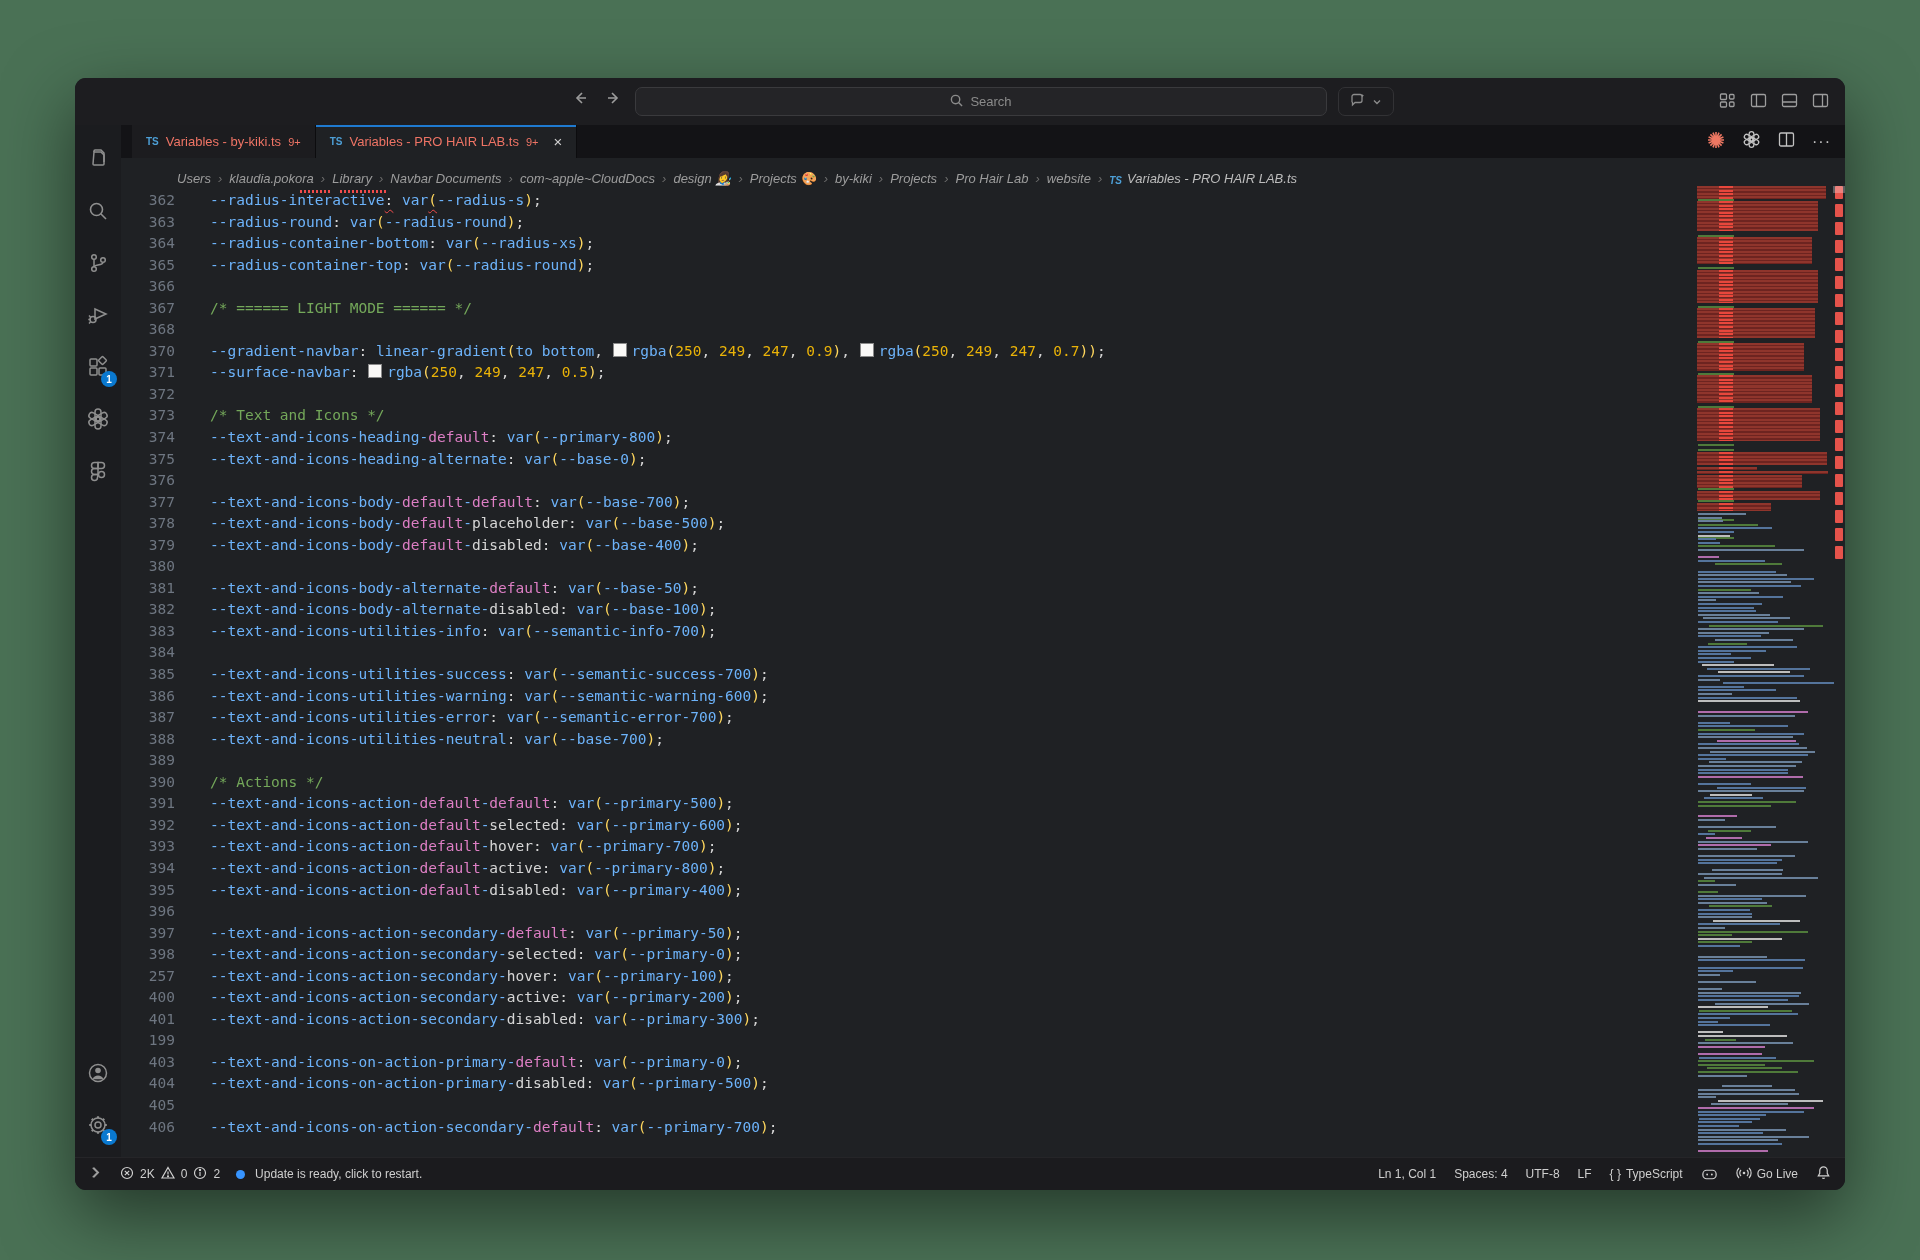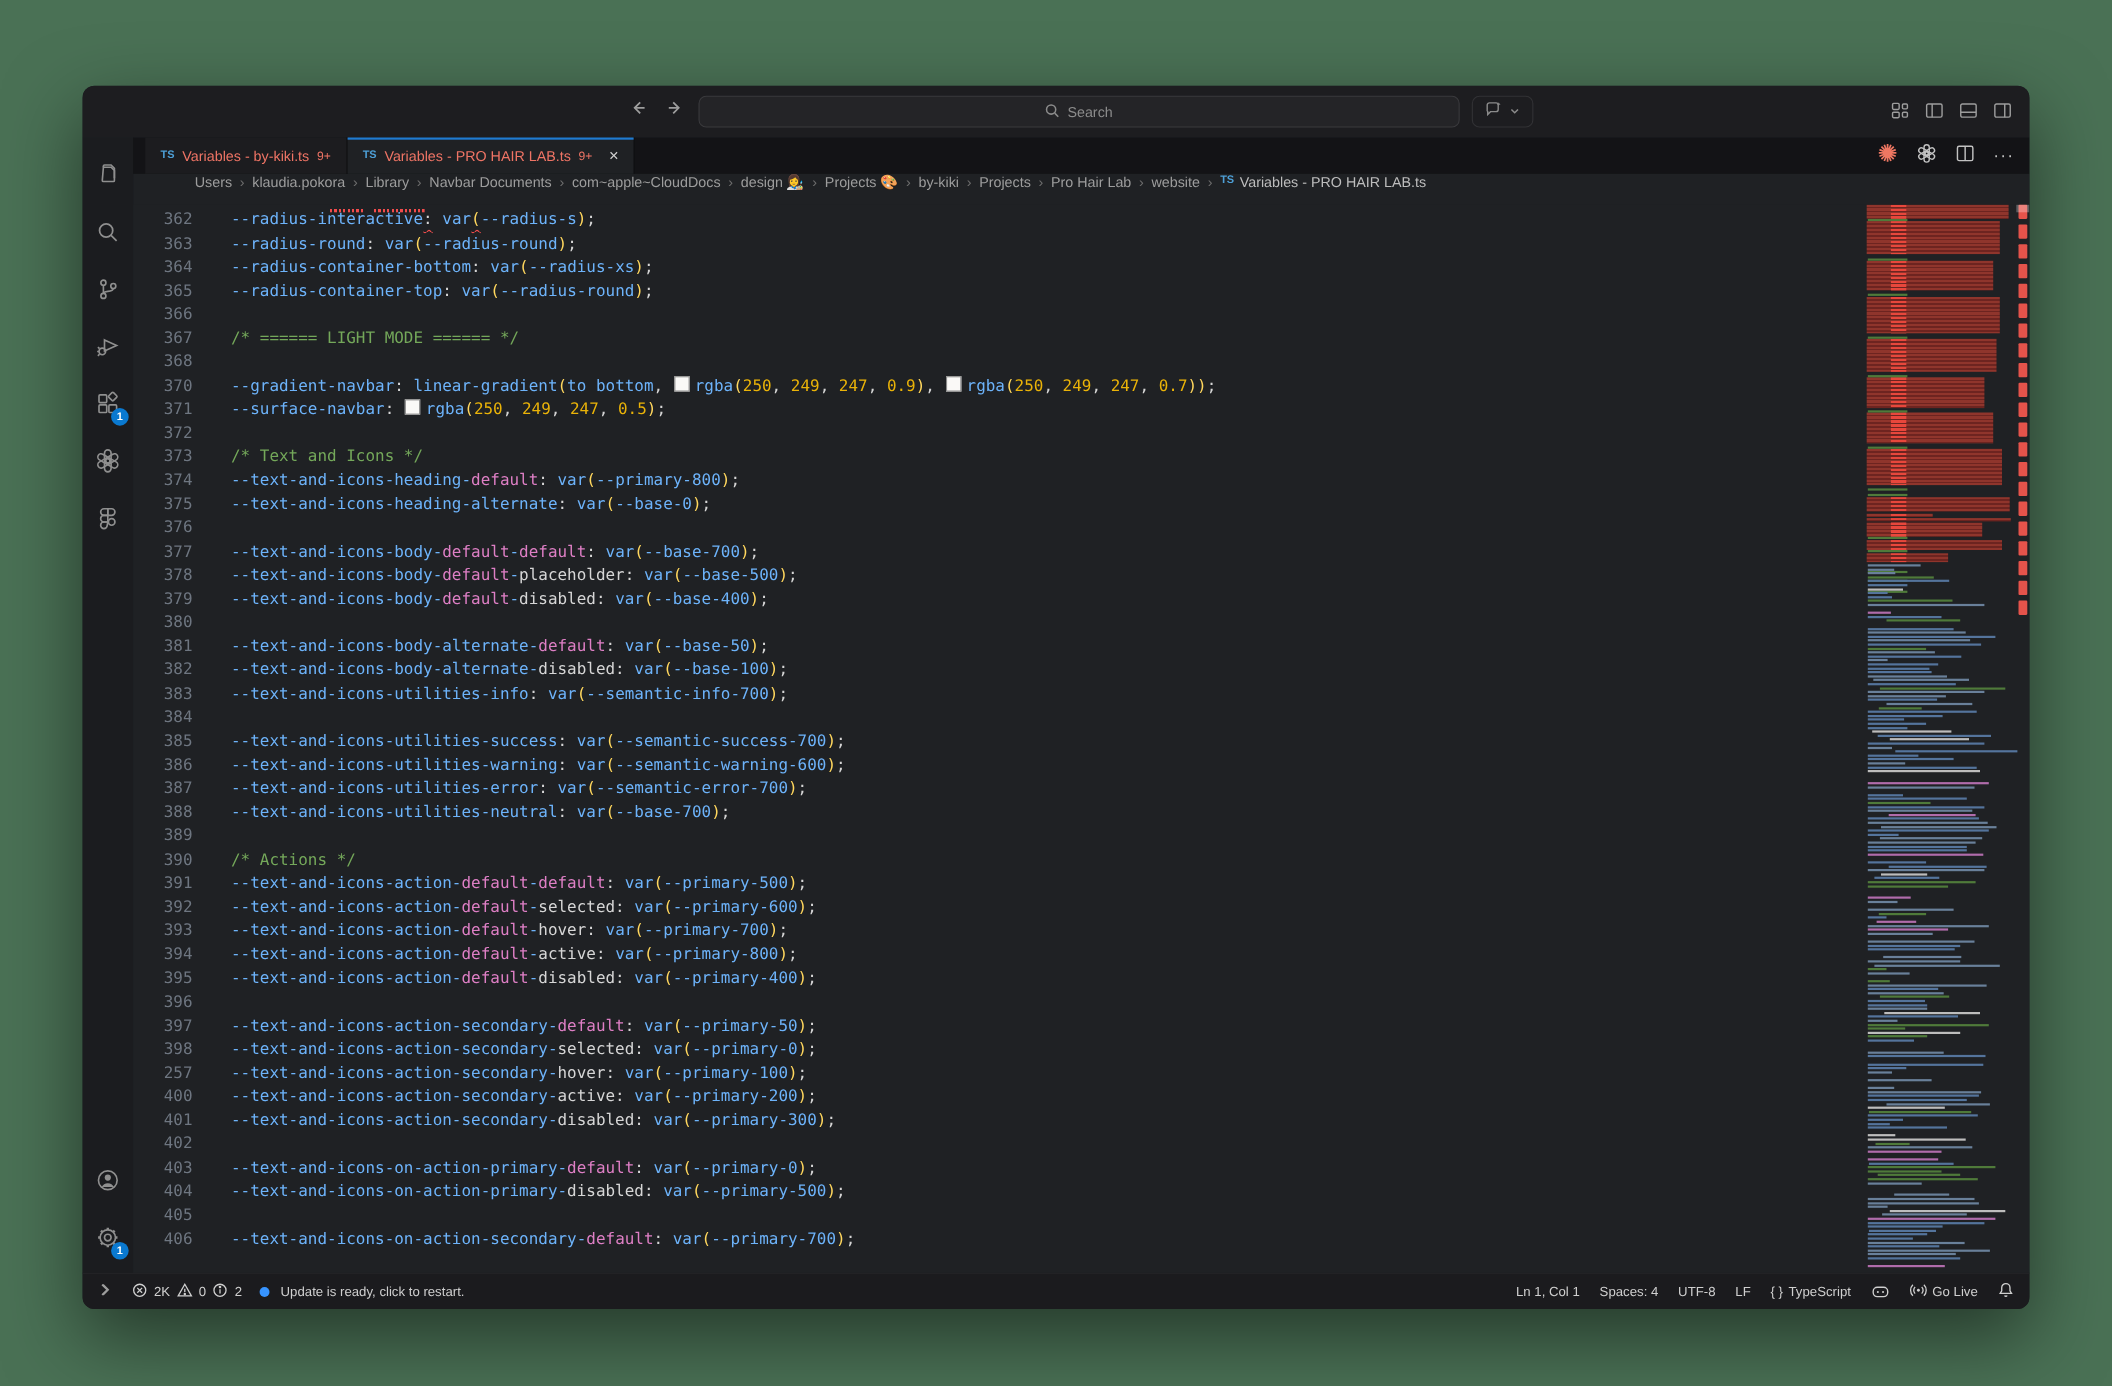--- a/index.html
+++ b/index.html
@@ -23,21 +23,21 @@
   .tabstrip{height:33px;background:#131316;display:flex;flex:none;position:relative;padding-left:11px;}
   .tab{display:flex;align-items:center;padding:0 14px;gap:7px;font-size:13px;position:relative;border-right:1px solid #0c0c0e;}
   .tab.inactive{background:#1c1c1f;color:#ef7465;}
   .tab.active{background:#1f2124;color:#ef7465;}
   .tab.active::before{content:"";position:absolute;left:0;top:0;right:0;height:2px;background:#1f7ad0;}
   .ts-ico{color:#4d9fd6;font-weight:bold;font-size:10px;letter-spacing:0;}
   .tbadge{font-size:11px;}
   .tab-close{color:#d2d2d2;font-size:15px;margin-left:8px;}
   .strip-icons{position:absolute;right:14px;top:0;height:33px;display:flex;align-items:center;gap:17px;color:#c2c2c2;}
   
-  .breadcrumbs{height:28px;background:#1f2124;display:flex;align-items:flex-start;padding-left:56px;font-size:13px;color:#9d9d9d;flex:none;white-space:nowrap;overflow:hidden;}
+  .breadcrumbs{height:28px;background:#1f2124;display:flex;align-items:flex-end;padding-left:56px;font-size:13px;color:#9d9d9d;flex:none;white-space:nowrap;overflow:hidden;font-style:italic;}
   .bc-sep{color:#6d6d6d;margin:0 7px;font-size:13px;}
   .bc-last{color:#bdbdbd;}
   .breadcrumbs .ts-ico{margin-right:5px;}
   
   .editor{flex:1;position:relative;background:#1f2124;min-height:0;overflow:hidden;}
   .codewrap{position:absolute;left:0;top:4px;right:160px;bottom:0;font-family:"DejaVu Sans Mono","Liberation Mono",monospace;font-size:14.5px;}
   .line{display:flex;height:21.55px;line-height:21.55px;white-space:pre;}
   .ln{width:54px;text-align:right;color:#6e7681;flex:none;}
   .lc{margin-left:35px;}
   .c-b{color:#6db3fa;} .c-k{color:#de7fc5;} .c-w{color:#d6d6d6;} .c-g{color:#ffd75e;} .c-n{color:#eab308;} .c-c{color:#74a85a;}
@@ -308,21 +308,21 @@
             <div class="line"><span class="ln">392</span><span class="lc"><span class="c-b">--text-and-icons-action-</span><span class="c-k">default</span><span class="c-b">-</span><span class="c-w">selected</span><span class="c-w">: </span><span class="c-b">var</span><span class="c-g">(</span><span class="c-b">--primary-600</span><span class="c-g">)</span><span class="c-w">;</span></span></div>
             <div class="line"><span class="ln">393</span><span class="lc"><span class="c-b">--text-and-icons-action-</span><span class="c-k">default</span><span class="c-b">-</span><span class="c-w">hover</span><span class="c-w">: </span><span class="c-b">var</span><span class="c-g">(</span><span class="c-b">--primary-700</span><span class="c-g">)</span><span class="c-w">;</span></span></div>
             <div class="line"><span class="ln">394</span><span class="lc"><span class="c-b">--text-and-icons-action-</span><span class="c-k">default</span><span class="c-b">-</span><span class="c-w">active</span><span class="c-w">: </span><span class="c-b">var</span><span class="c-g">(</span><span class="c-b">--primary-800</span><span class="c-g">)</span><span class="c-w">;</span></span></div>
             <div class="line"><span class="ln">395</span><span class="lc"><span class="c-b">--text-and-icons-action-</span><span class="c-k">default</span><span class="c-b">-</span><span class="c-w">disabled</span><span class="c-w">: </span><span class="c-b">var</span><span class="c-g">(</span><span class="c-b">--primary-400</span><span class="c-g">)</span><span class="c-w">;</span></span></div>
             <div class="line"><span class="ln">396</span><span class="lc"></span></div>
             <div class="line"><span class="ln">397</span><span class="lc"><span class="c-b">--text-and-icons-action-secondary-</span><span class="c-k">default</span><span class="c-w">: </span><span class="c-b">var</span><span class="c-g">(</span><span class="c-b">--primary-50</span><span class="c-g">)</span><span class="c-w">;</span></span></div>
             <div class="line"><span class="ln">398</span><span class="lc"><span class="c-b">--text-and-icons-action-secondary-</span><span class="c-w">selected</span><span class="c-w">: </span><span class="c-b">var</span><span class="c-g">(</span><span class="c-b">--primary-0</span><span class="c-g">)</span><span class="c-w">;</span></span></div>
             <div class="line"><span class="ln">257</span><span class="lc"><span class="c-b">--text-and-icons-action-secondary-</span><span class="c-w">hover</span><span class="c-w">: </span><span class="c-b">var</span><span class="c-g">(</span><span class="c-b">--primary-100</span><span class="c-g">)</span><span class="c-w">;</span></span></div>
             <div class="line"><span class="ln">400</span><span class="lc"><span class="c-b">--text-and-icons-action-secondary-</span><span class="c-w">active</span><span class="c-w">: </span><span class="c-b">var</span><span class="c-g">(</span><span class="c-b">--primary-200</span><span class="c-g">)</span><span class="c-w">;</span></span></div>
             <div class="line"><span class="ln">401</span><span class="lc"><span class="c-b">--text-and-icons-action-secondary-</span><span class="c-w">disabled</span><span class="c-w">: </span><span class="c-b">var</span><span class="c-g">(</span><span class="c-b">--primary-300</span><span class="c-g">)</span><span class="c-w">;</span></span></div>
-            <div class="line"><span class="ln">402</span><span class="lc"></span></div>
+            <div class="line"><span class="ln">199</span><span class="lc"></span></div>
             <div class="line"><span class="ln">403</span><span class="lc"><span class="c-b">--text-and-icons-on-action-primary-</span><span class="c-k">default</span><span class="c-w">: </span><span class="c-b">var</span><span class="c-g">(</span><span class="c-b">--primary-0</span><span class="c-g">)</span><span class="c-w">;</span></span></div>
             <div class="line"><span class="ln">404</span><span class="lc"><span class="c-b">--text-and-icons-on-action-primary-</span><span class="c-w">disabled</span><span class="c-w">: </span><span class="c-b">var</span><span class="c-g">(</span><span class="c-b">--primary-500</span><span class="c-g">)</span><span class="c-w">;</span></span></div>
             <div class="line"><span class="ln">405</span><span class="lc"></span></div>
             <div class="line"><span class="ln">406</span><span class="lc"><span class="c-b">--text-and-icons-on-action-secondary-</span><span class="c-k">default</span><span class="c-w">: </span><span class="c-b">var</span><span class="c-g">(</span><span class="c-b">--primary-700</span><span class="c-g">)</span><span class="c-w">;</span></span></div>
           </div>
         <div class="minimap" id="minimap">
             <div class="mm-red" style="top: 0px; height: 13px; width: 129px;">
               <div class="mm-sq"></div>
             </div>
             <div class="mm-red" style="top: 15px; height: 30px; width: 121px;">

